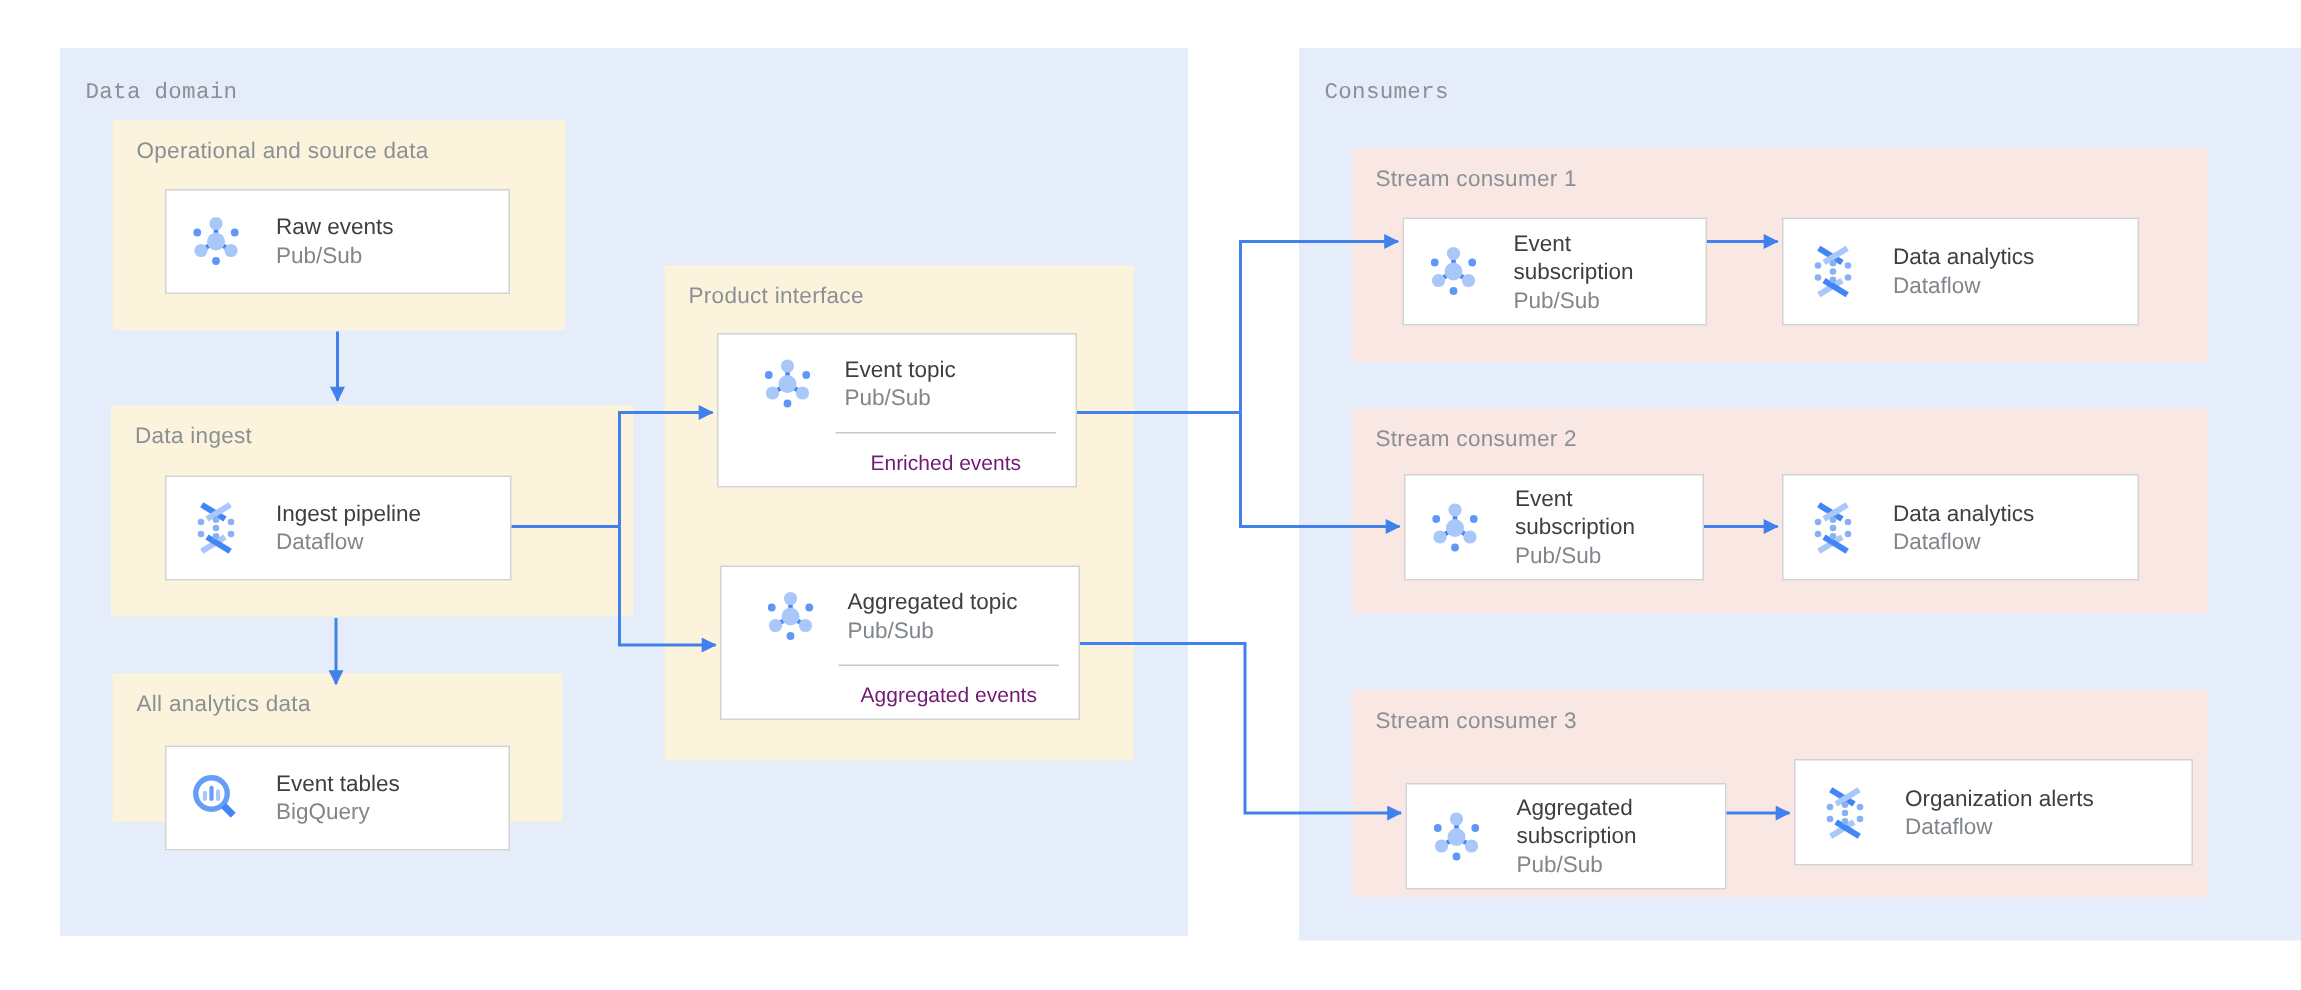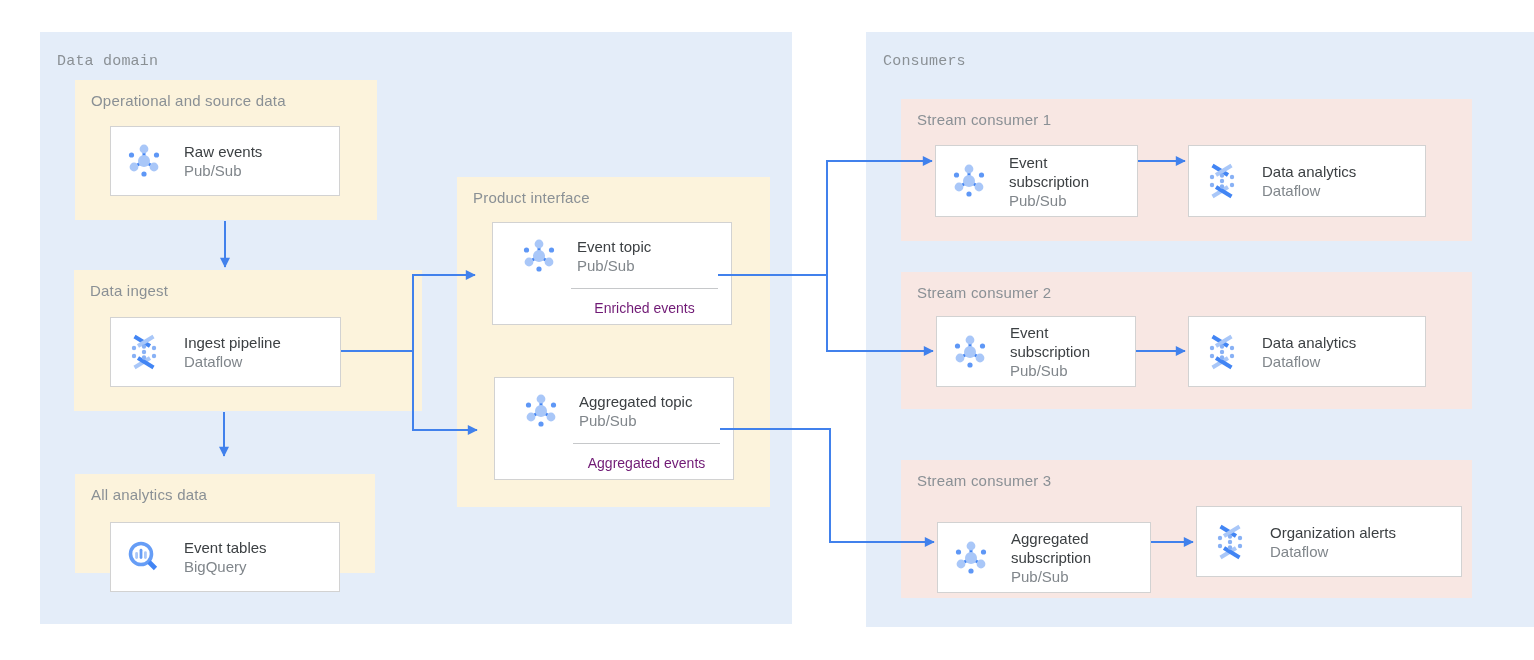--- a/index.html
+++ b/index.html
@@ -108,34 +108,34 @@
         <svg class="nicon" viewBox="0 0 40 40">
             <use href="#i-dataflow"></use>
           </svg>
         <div class="ct">
           <div class="tt">Ingest pipeline</div>
           <div class="ts">Dataflow</div>
         </div>
       </div>
     </div>
 
-    <div class="zone yellow" style="left:35px;top:442px;width:300px;height:99px;">
+    <div class="zone yellow" style="left:35px;top:417px;width:300px;height:99px;">
       <div class="zone-label">All analytics data</div>
       <div class="card" style="left:35px;top:48px;width:230px;height:70px;">
         <svg class="nicon" viewBox="0 0 40 40">
             <use href="#i-bq"></use>
           </svg>
         <div class="ct">
           <div class="tt">Event tables</div>
           <div class="ts">BigQuery</div>
         </div>
       </div>
     </div>
 
-    <div class="zone yellow" style="left:403px;top:145px;width:313px;height:330px;margin-left:14px;">
+    <div class="zone yellow" style="left:403px;top:145px;width:313px;height:330px;">
       <div class="zone-label">Product interface</div>
 
       <div class="card tcard" style="left:35px;top:45px;width:240px;height:103px;">
         <div class="tcard-top">
           <svg class="nicon" viewBox="0 0 40 40">
               <use href="#i-pubsub"></use>
             </svg>
           <div class="ct">
             <div class="tt">Event topic</div>
             <div class="ts">Pub/Sub</div>

